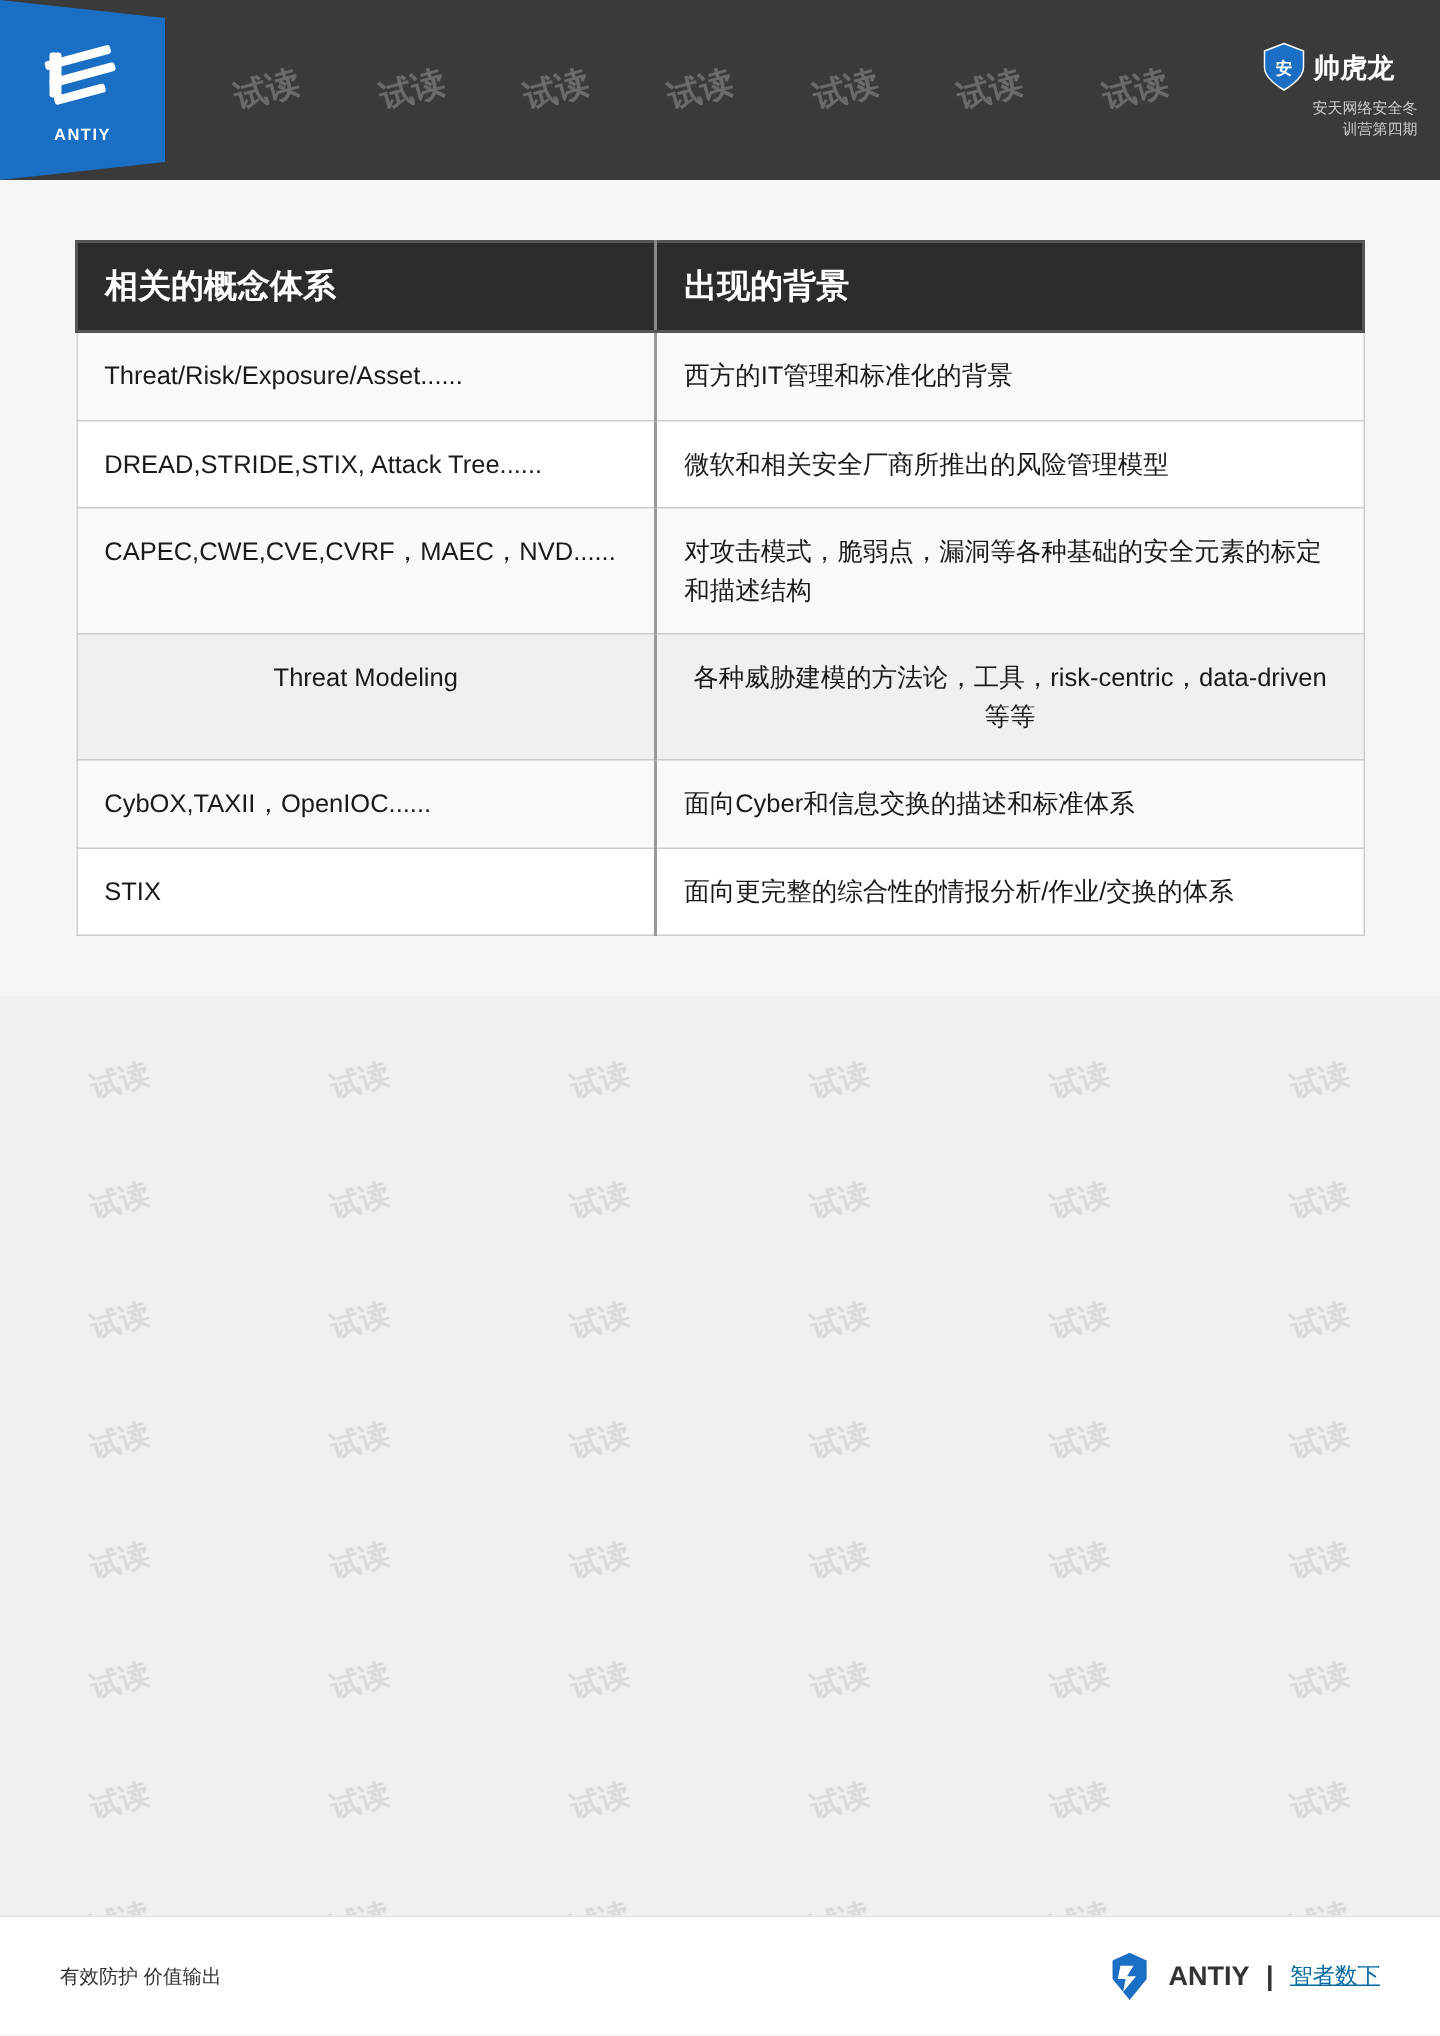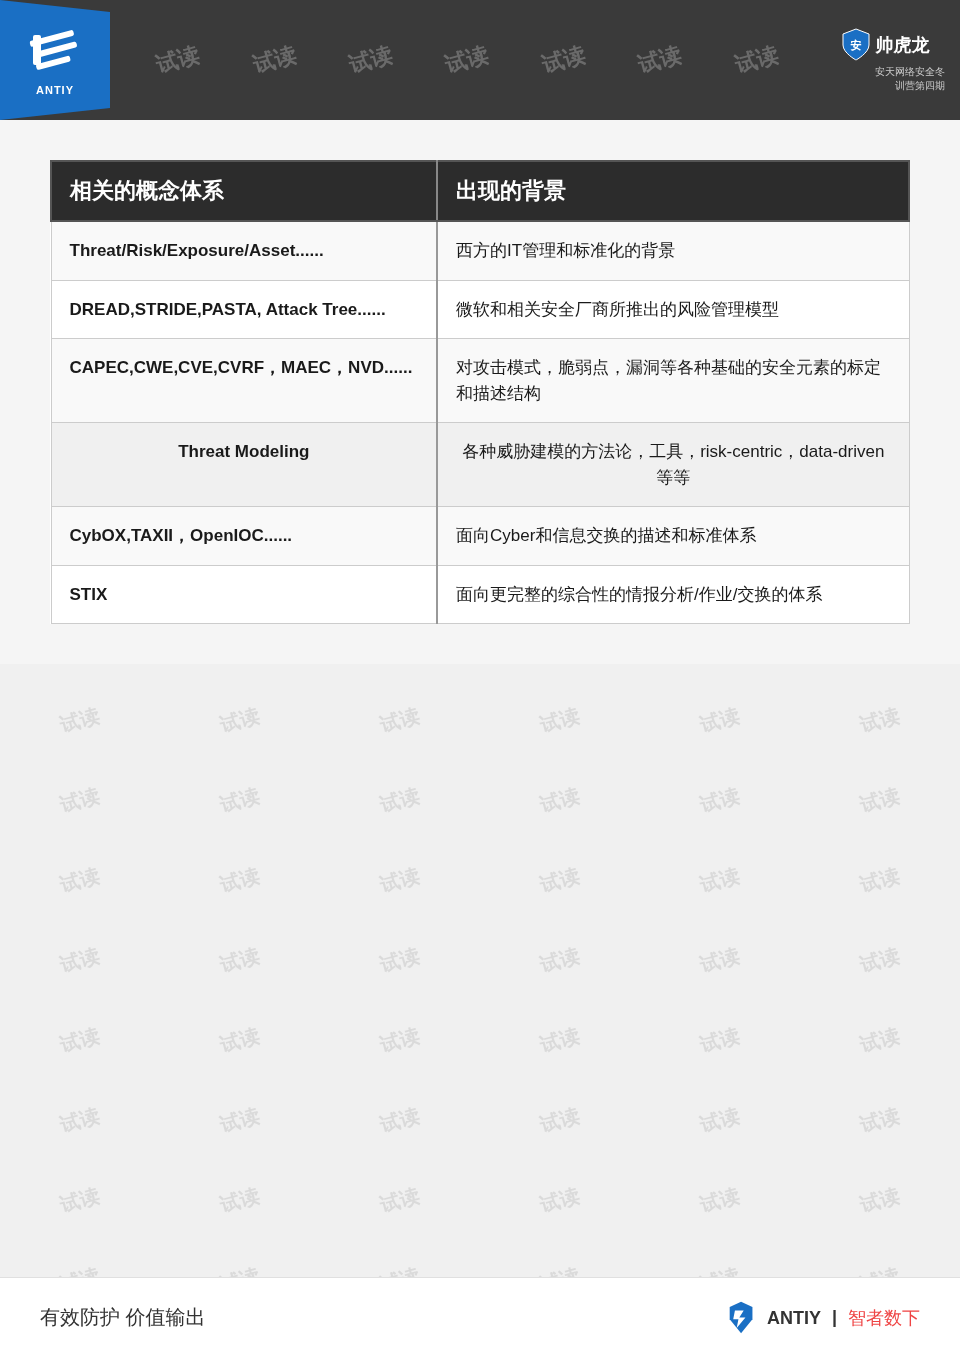--- a/index.html
+++ b/index.html
@@ -180,21 +180,21 @@
 
     .concept-table td {
       padding: 16px 18px;
       font-size: 17px;
       vertical-align: top;
       border: 1px solid #cccccc;
       line-height: 1.5;
     }
 
     .concept-table td.cell-left {
-      font-weight: 700;
+      font-weight: 400;
       color: #1a1a1a;
       border-right: 2px solid #999;
       width: 45%;
       margin-left: 31px;
     }
 
     .concept-table td.cell-right {
       color: #1a1a1a;
       width: 55%;
     }
@@ -223,21 +223,21 @@
       background: #ffffff;
       display: flex;
       align-items: center;
       justify-content: space-between;
       padding: 0 40px;
       border-top: 1px solid #e0e0e0;
       z-index: 3;
     }
 
     .footer-left {
-      font-size: 20px;
+      font-size: 13px;
       color: #333;
       font-weight: 500;
     }
 
     .footer-right {
       display: flex;
       align-items: center;
       gap: 6px;
     }
 
@@ -265,22 +265,23 @@
     }
 
     .footer-divider {
       color: #333;
       font-size: 18px;
       font-weight: bold;
       margin: 0 3px;
     }
 
     .footer-tagline {
-      font-size: 18px;
-      color: #ef4444;
+      font-size: 15px;
+      color: #0369a1;
+      text-decoration: underline;
     }
   </style>
 </head>
 <body>
 
 <div class="header">
   <div class="logo-block">
     <div class="logo-inner">
       <div class="logo-stripes">
         <svg viewBox="0 0 55 55" xmlns="http://www.w3.org/2000/svg">
@@ -447,21 +448,21 @@
         <th class="col-left">相关的概念体系</th>
         <th class="col-right">出现的背景</th>
       </tr>
     </thead>
     <tbody>
       <tr>
         <td class="cell-left">Threat/Risk/Exposure/Asset......</td>
         <td class="cell-right">西方的IT管理和标准化的背景</td>
       </tr>
       <tr>
-        <td class="cell-left">DREAD,STRIDE,PASTA, Attack Tree......</td>
+        <td class="cell-left">DREAD,STRIDE,STIX, Attack Tree......</td>
         <td class="cell-right">微软和相关安全厂商所推出的风险管理模型</td>
       </tr>
       <tr>
         <td class="cell-left">CAPEC,CWE,CVE,CVRF，MAEC，NVD......</td>
         <td class="cell-right">对攻击模式，脆弱点，漏洞等各种基础的安全元素的标定和描述结构</td>
       </tr>
       <tr class="threat-modeling-row">
         <td class="cell-left">Threat Modeling</td>
         <td class="cell-right">各种威胁建模的方法论，工具，risk-centric，data-driven等等</td>
       </tr>

